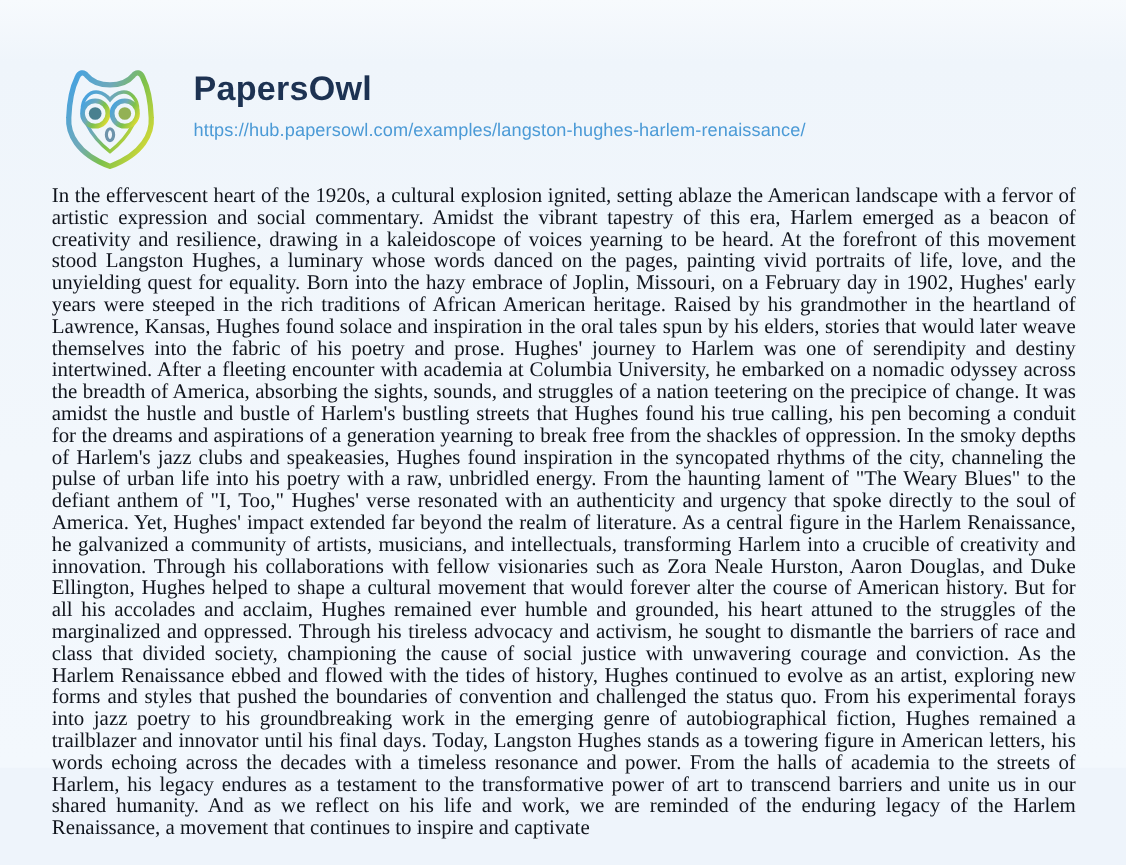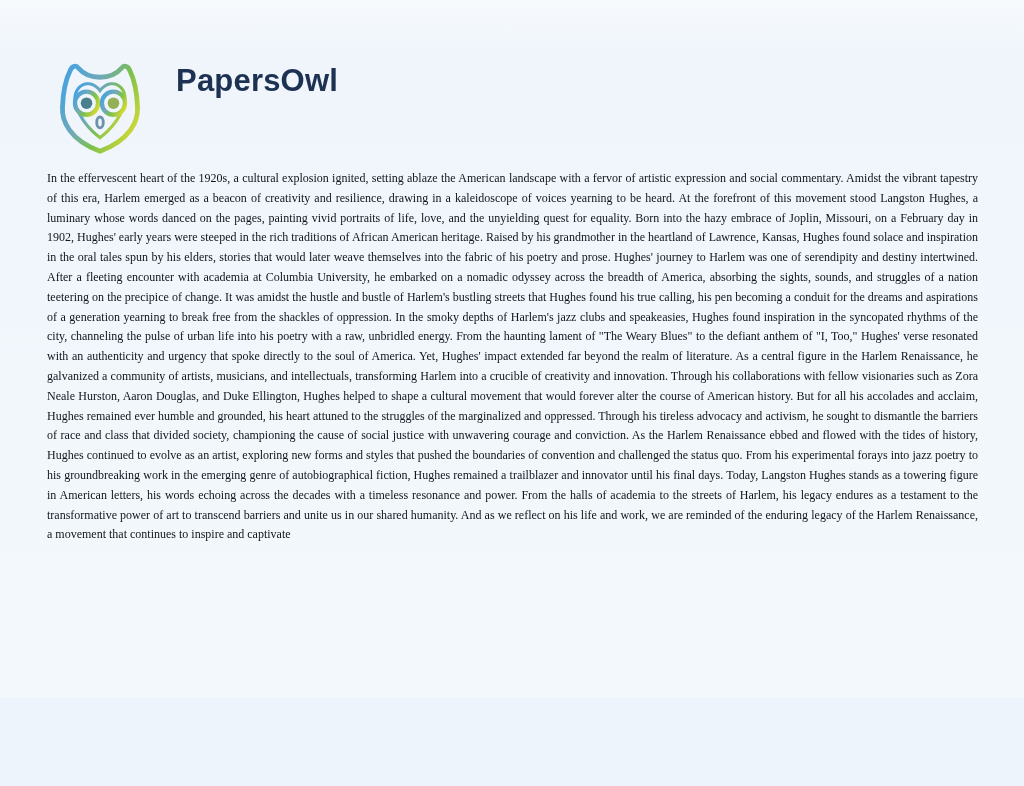--- a/index.html
+++ b/index.html
@@ -46,21 +46,21 @@
     margin-top: 18px;
     font-size: 27.5px;
     font-weight: 400;
     color: #262b34;
     letter-spacing: 0.1px;
   }
   .essay {
     margin-top: 13px;
     width: 931px;
     font-family: "Liberation Serif", serif;
-    font-size: 12px;
+    font-size: 19px;
     line-height: 19.8px;
     text-align: justify;
     color: #10141c;
   }
 </style>
 </head>
 <body>
 
 <div class="page">
 
@@ -99,20 +99,21 @@
         <circle cx="66" cy="44" r="12" fill="none" stroke="url(#owlgrad)" stroke-width="4.5"></circle>
         <circle cx="38" cy="44" r="6" fill="#49808f"></circle>
         <circle cx="66" cy="44" r="6" fill="#93b154"></circle>
 
         <ellipse cx="52" cy="64" rx="3.4" ry="5.6" fill="none" stroke="#6d93ab" stroke-width="3"></ellipse>
       </svg>
     </div>
 
     <div class="brand-block">
       <div class="brand">PapersOwl</div>
+      <a class="url" href="#">https://hub.papersowl.com/examples/langston-hughes-harlem-renaissance/</a>
     </div>
 
   </div>
 
 
   <p class="essay">In the effervescent heart of the 1920s, a cultural explosion ignited, setting ablaze the American landscape with a fervor of artistic expression and social commentary. Amidst the vibrant tapestry of this era, Harlem emerged as a beacon of creativity and resilience, drawing in a kaleidoscope of voices yearning to be heard. At the forefront of this movement stood Langston Hughes, a luminary whose words danced on the pages, painting vivid portraits of life, love, and the unyielding quest for equality. Born into the hazy embrace of Joplin, Missouri, on a February day in 1902, Hughes' early years were steeped in the rich traditions of African American heritage. Raised by his grandmother in the heartland of Lawrence, Kansas, Hughes found solace and inspiration in the oral tales spun by his elders, stories that would later weave themselves into the fabric of his poetry and prose. Hughes' journey to Harlem was one of serendipity and destiny intertwined. After a fleeting encounter with academia at Columbia University, he embarked on a nomadic odyssey across the breadth of America, absorbing the sights, sounds, and struggles of a nation teetering on the precipice of change. It was amidst the hustle and bustle of Harlem's bustling streets that Hughes found his true calling, his pen becoming a conduit for the dreams and aspirations of a generation yearning to break free from the shackles of oppression. In the smoky depths of Harlem's jazz clubs and speakeasies, Hughes found inspiration in the syncopated rhythms of the city, channeling the pulse of urban life into his poetry with a raw, unbridled energy. From the haunting lament of "The Weary Blues" to the defiant anthem of "I, Too," Hughes' verse resonated with an authenticity and urgency that spoke directly to the soul of America. Yet, Hughes' impact extended far beyond the realm of literature. As a central figure in the Harlem Renaissance, he galvanized a community of artists, musicians, and intellectuals, transforming Harlem into a crucible of creativity and innovation. Through his collaborations with fellow visionaries such as Zora Neale Hurston, Aaron Douglas, and Duke Ellington, Hughes helped to shape a cultural movement that would forever alter the course of American history. But for all his accolades and acclaim, Hughes remained ever humble and grounded, his heart attuned to the struggles of the marginalized and oppressed. Through his tireless advocacy and activism, he sought to dismantle the barriers of race and class that divided society, championing the cause of social justice with unwavering courage and conviction. As the Harlem Renaissance ebbed and flowed with the tides of history, Hughes continued to evolve as an artist, exploring new forms and styles that pushed the boundaries of convention and challenged the status quo. From his experimental forays into jazz poetry to his groundbreaking work in the emerging genre of autobiographical fiction, Hughes remained a trailblazer and innovator until his final days. Today, Langston Hughes stands as a towering figure in American letters, his words echoing across the decades with a timeless resonance and power. From the halls of academia to the streets of Harlem, his legacy endures as a testament to the transformative power of art to transcend barriers and unite us in our shared humanity. And as we reflect on his life and work, we are reminded of the enduring legacy of the Harlem Renaissance, a movement that continues to inspire and captivate</p>
 
 </div>
 
 </body></html>

